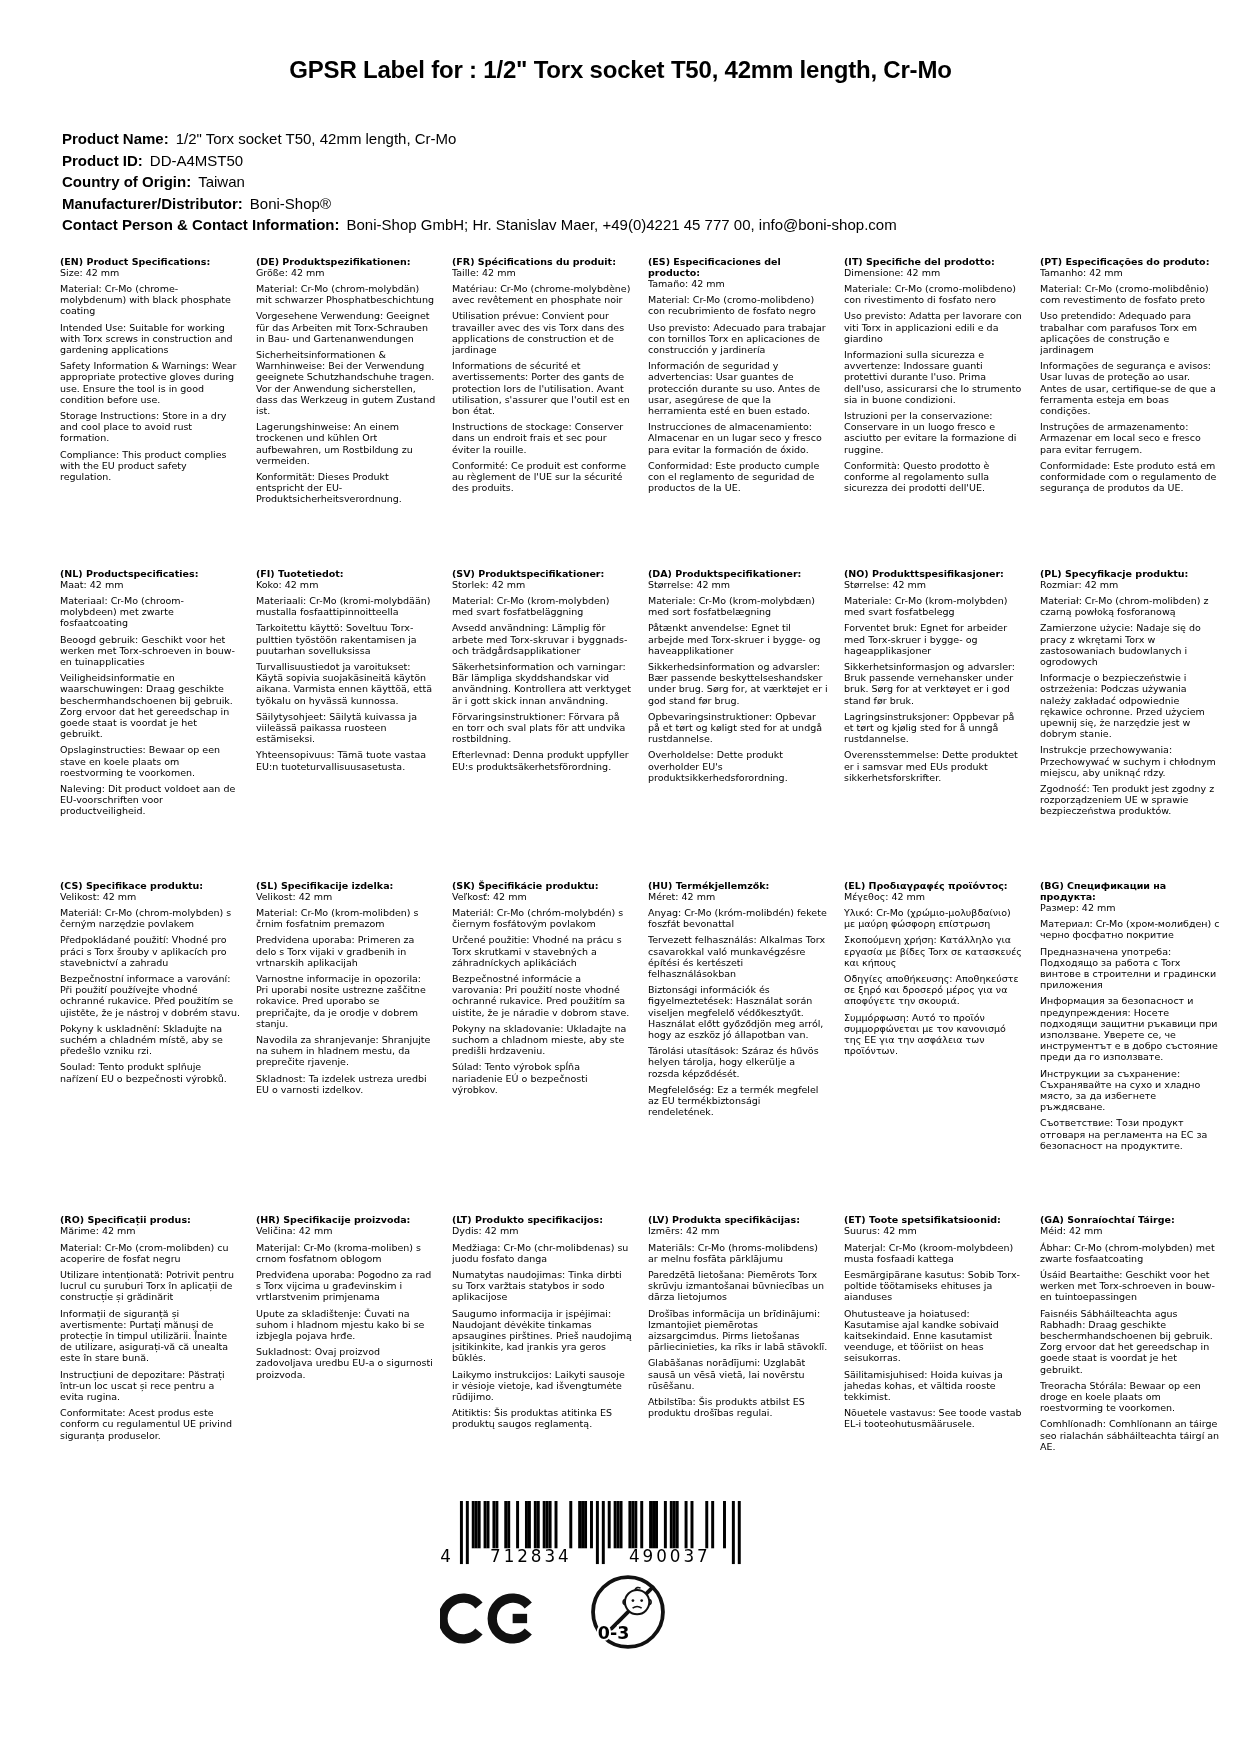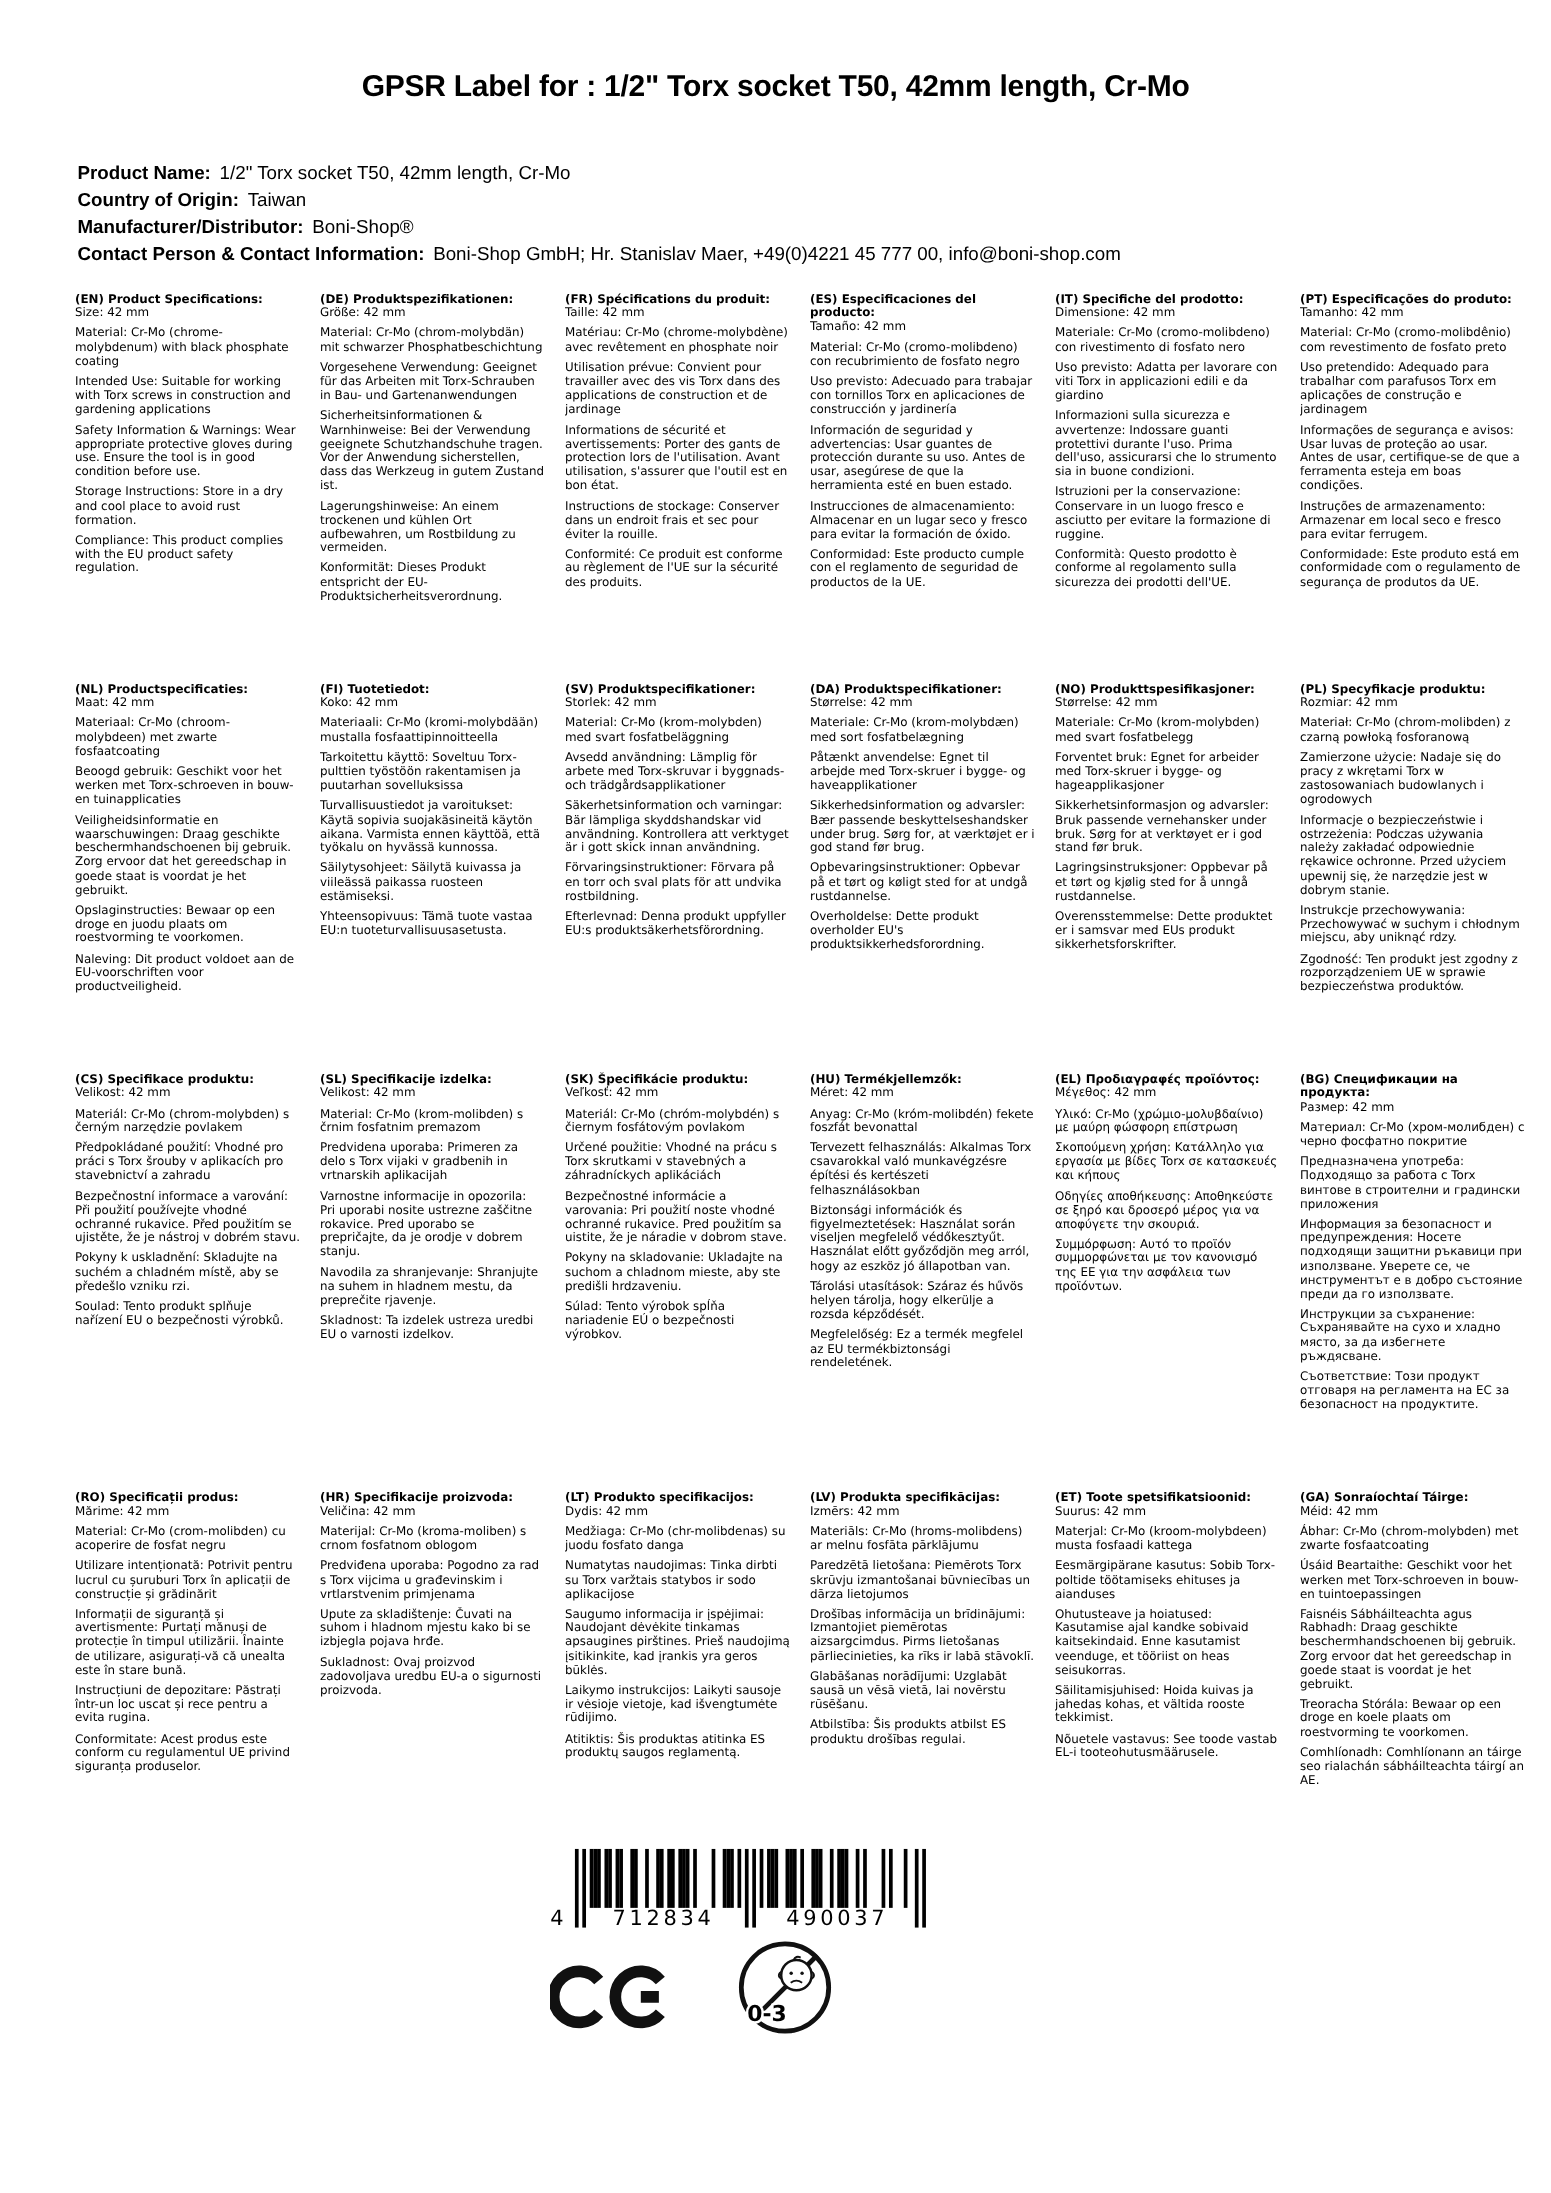--- a/index.html
+++ b/index.html
@@ -70,20 +70,23 @@
 </head>
 <body>
 
 <div class="doc-title">GPSR Label for : 1/2" Torx socket T50, 42mm length, Cr-Mo</div>
 
 <div id="product-info" class="product-info">
   <div class="product-row">
     <span class="pi-label">Product Name:</span><span class="pi-value">1/2" Torx socket T50, 42mm length, Cr-Mo</span>
   </div>
 
+  <div class="product-row">
+    <span class="pi-label">Product ID:</span><span class="pi-value">DD-A4MST50</span>
+  </div>
 
   <div class="product-row">
     <span class="pi-label">Country of Origin:</span><span class="pi-value">Taiwan</span>
   </div>
 
   <div class="product-row">
     <span class="pi-label">Manufacturer/Distributor:</span><span class="pi-value">Boni-Shop®</span>
   </div>
 
   <div class="product-row">
@@ -151,21 +154,21 @@
       <p class="lang-par">Instruções de armazenamento: Armazenar em local seco e fresco para evitar ferrugem.</p>
       <p class="lang-par">Conformidade: Este produto está em conformidade com o regulamento de segurança de produtos da UE.</p>
     </div>
 
   <div class="lang-block">
     <div class="lang-heading">(NL) Productspecificaties:</div>
   <p class="lang-par">Maat: 42 mm</p>
       <p class="lang-par">Materiaal: Cr-Mo (chroom-molybdeen) met zwarte fosfaatcoating</p>
       <p class="lang-par">Beoogd gebruik: Geschikt voor het werken met Torx-schroeven in bouw- en tuinapplicaties</p>
       <p class="lang-par">Veiligheidsinformatie en waarschuwingen: Draag geschikte beschermhandschoenen bij gebruik. Zorg ervoor dat het gereedschap in goede staat is voordat je het gebruikt.</p>
-      <p class="lang-par">Opslaginstructies: Bewaar op een droge en juodu plaats om roestvorming te voorkomen.</p>
+      <p class="lang-par">Opslaginstructies: Bewaar op een stave en koele plaats om roestvorming te voorkomen.</p>
       <p class="lang-par">Naleving: Dit product voldoet aan de EU-voorschriften voor productveiligheid.</p>
     </div>
 
   <div class="lang-block">
     <div class="lang-heading">(FI) Tuotetiedot:</div>
   <p class="lang-par">Koko: 42 mm</p>
       <p class="lang-par">Materiaali: Cr-Mo (kromi-molybdään) mustalla fosfaattipinnoitteella</p>
       <p class="lang-par">Tarkoitettu käyttö: Soveltuu Torx-pulttien työstöön rakentamisen ja puutarhan sovelluksissa</p>
       <p class="lang-par">Turvallisuustiedot ja varoitukset: Käytä sopivia suojakäsineitä käytön aikana. Varmista ennen käyttöä, että työkalu on hyvässä kunnossa.</p>
       <p class="lang-par">Säilytysohjeet: Säilytä kuivassa ja viileässä paikassa ruosteen estämiseksi.</p>

